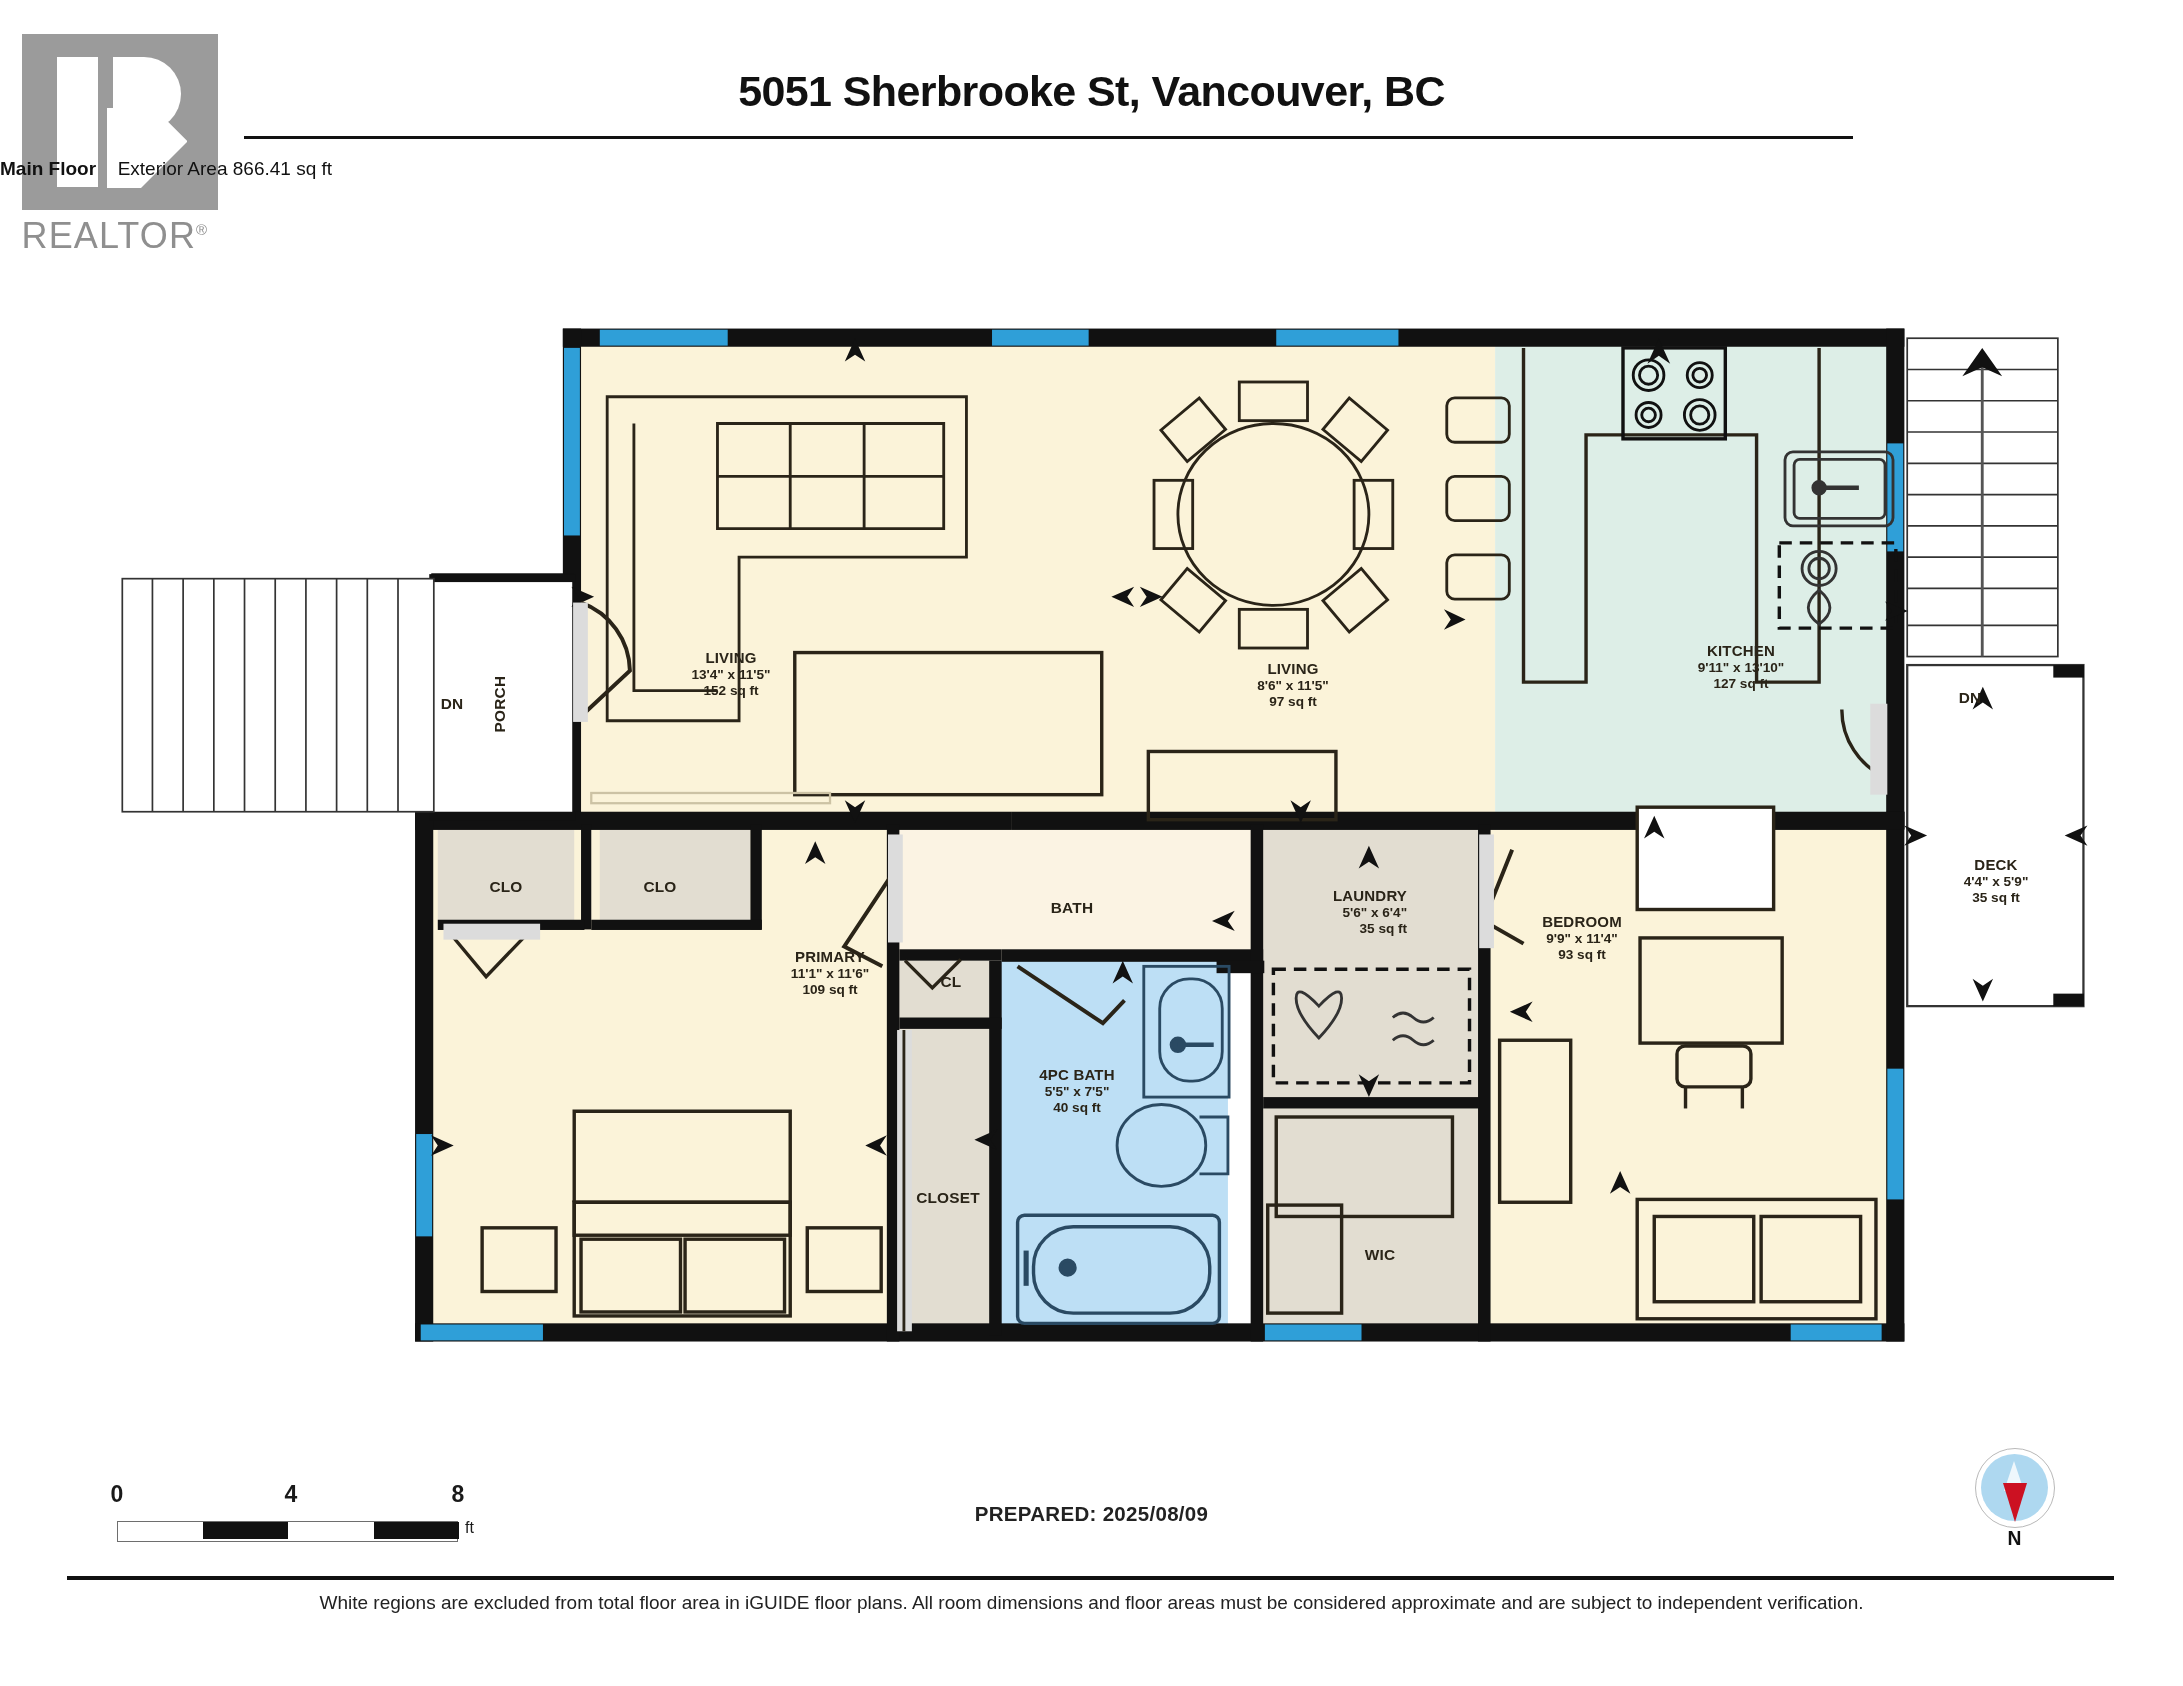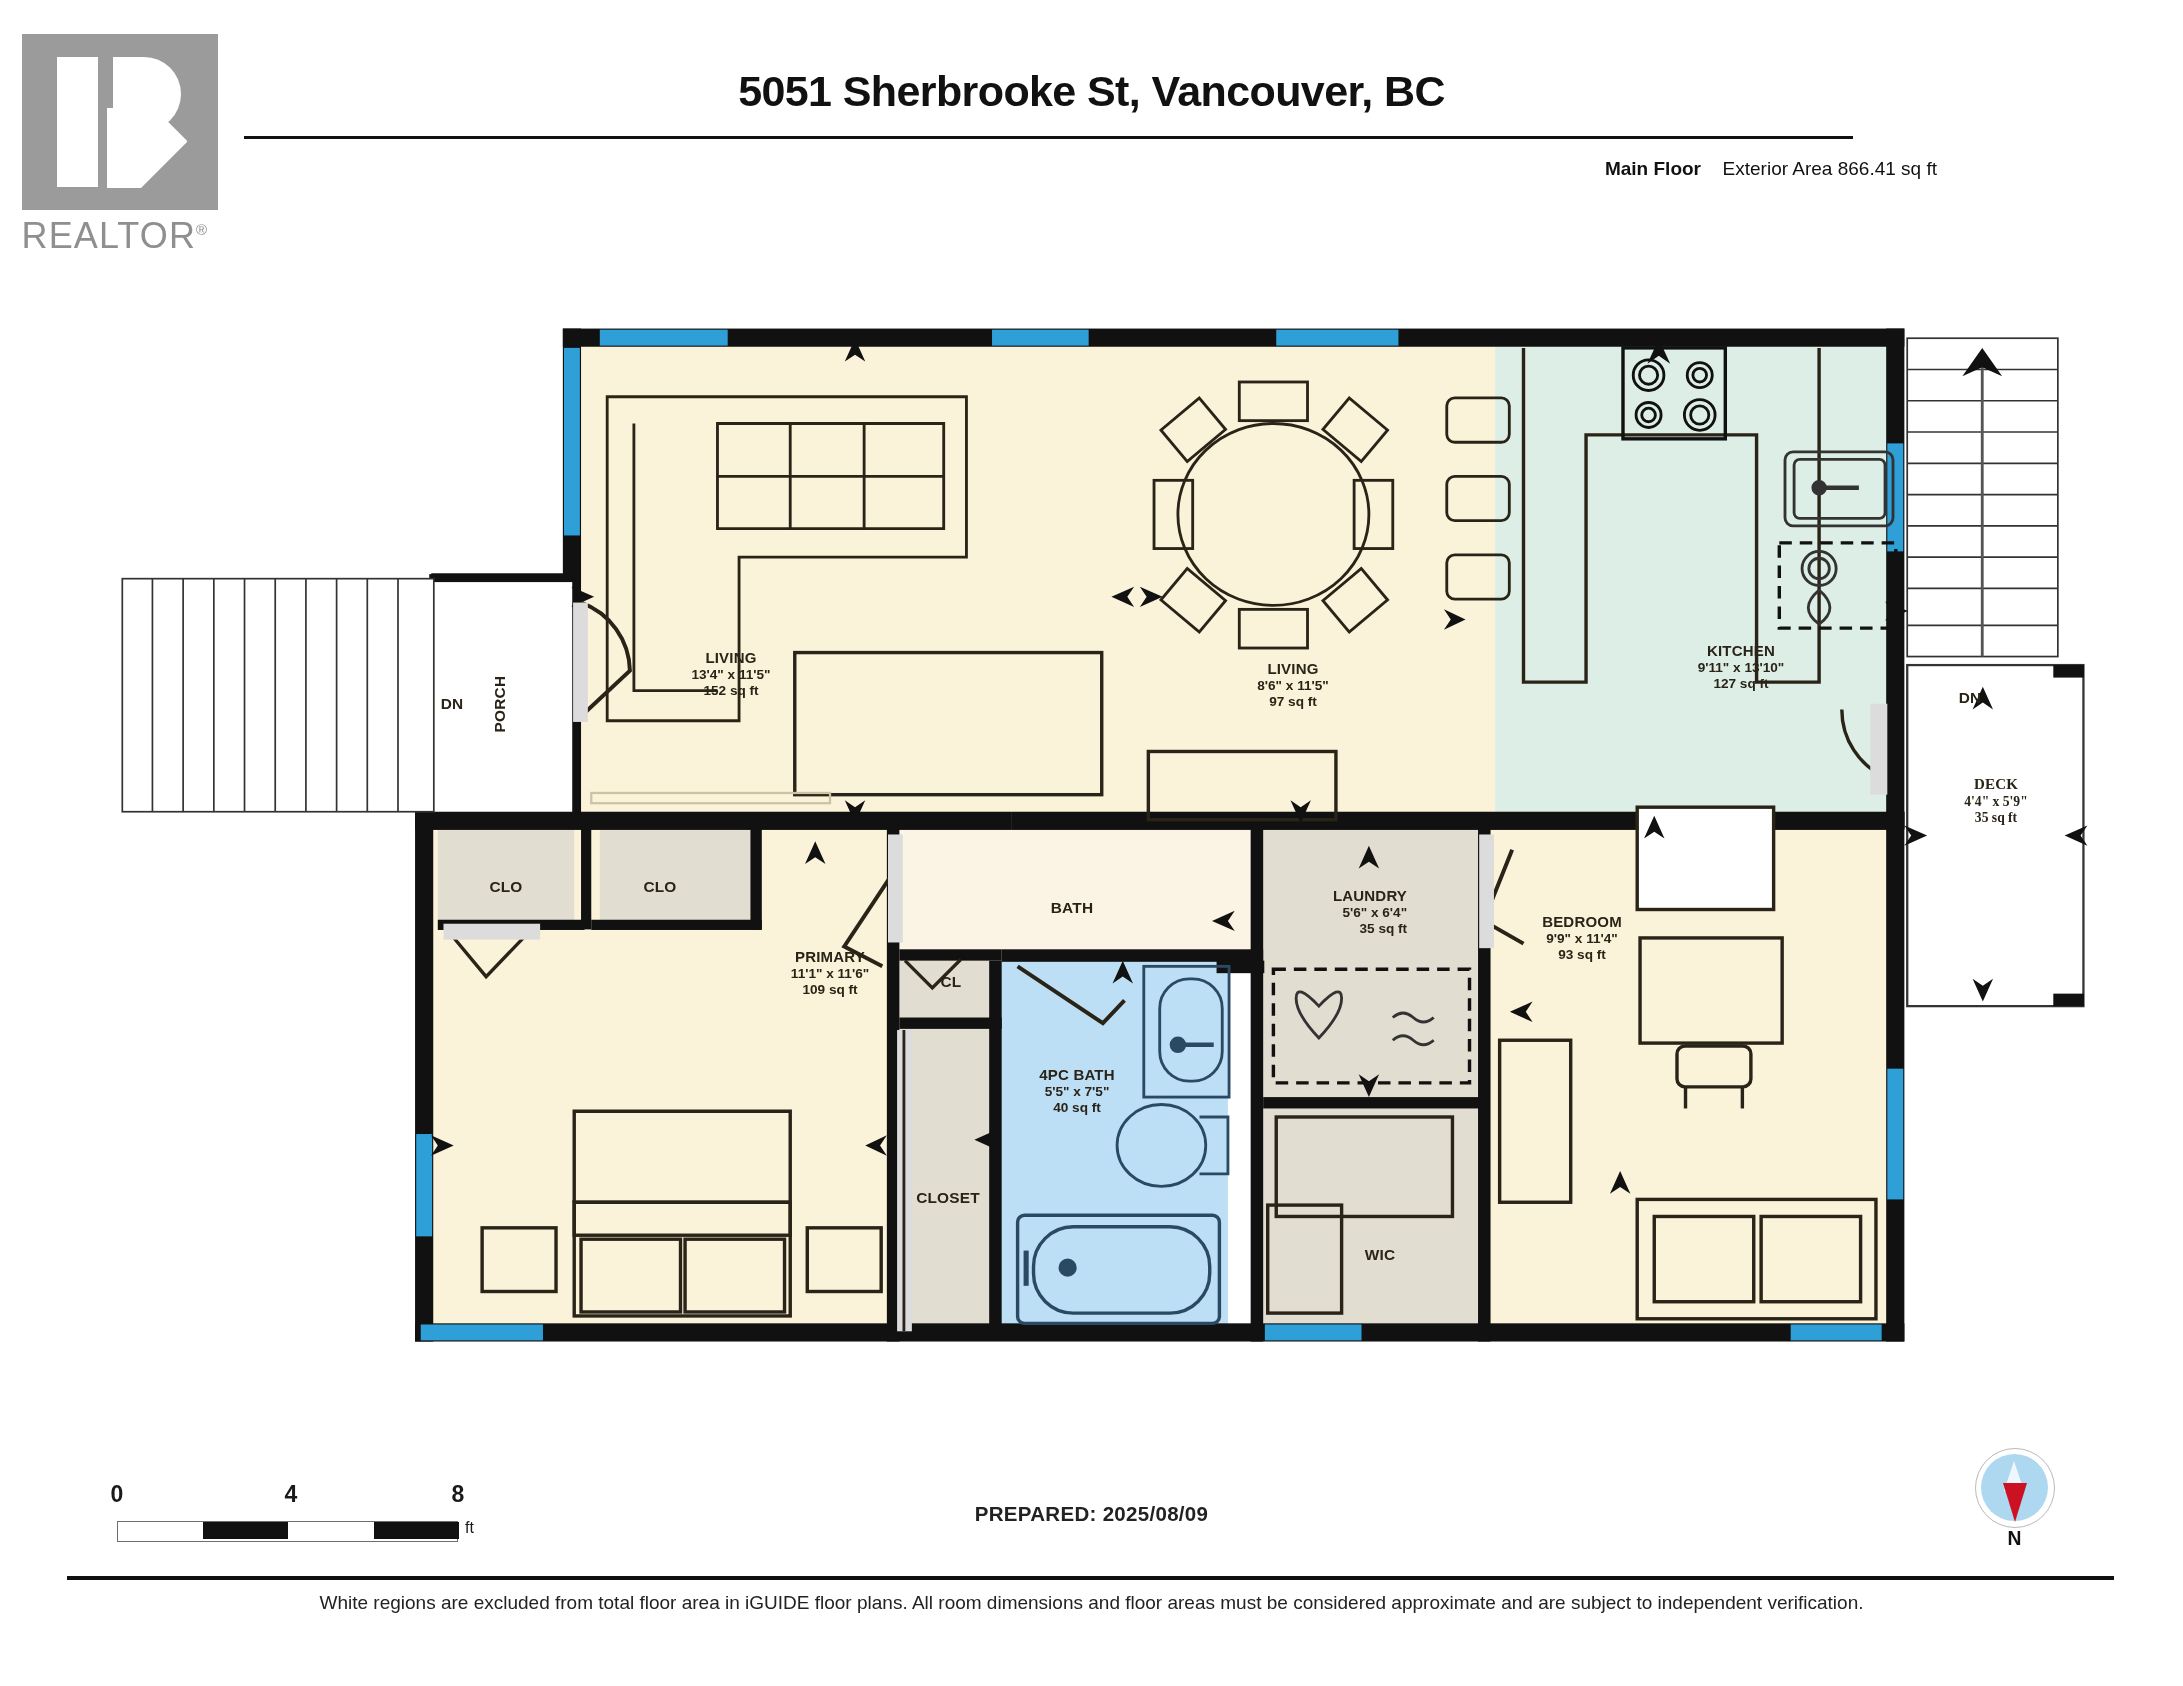--- a/index.html
+++ b/index.html
@@ -17,21 +17,21 @@
   #realtor-diag{position:absolute;left:85px;top:74px;width:80px;height:80px;overflow:hidden;}
   #realtor-diag:after{content:"";position:absolute;left:0;top:0;width:114px;height:114px;
       background:#ffffff;transform:rotate(-45deg);transform-origin:0 100%;}
   #realtor-text{position:absolute;left:0px;top:181px;font-size:36px;letter-spacing:1.1px;
       color:#8f8f8f;font-weight:400;}
   #realtor-reg{font-size:15px;vertical-align:super;}
 
   #title{position:absolute;left:0;top:67px;width:2183px;text-align:center;
       font-size:43px;font-weight:bold;letter-spacing:-0.6px;color:#111;}
   #title-rule{position:absolute;left:244px;top:136px;width:1609px;height:2.8px;background:#111;}
-  #subtitle{position:absolute;left:0;top:158px;width:1937px;text-align:right;font-size:19px;color:#111;}
+  #subtitle{position:absolute;left:0;top:158px;width:1937px;text-align:left;font-size:19px;color:#111;}
   #subtitle b{font-weight:bold;}
   #subtitle span.gap{display:inline-block;width:21.6px;}
 
   
   #plan{position:absolute;left:0;top:0;width:2183px;height:1686px;}
   #plan svg{position:absolute;left:0;top:0;}
 
   
   #scalebar{position:absolute;left:117px;top:1521px;width:341px;height:20.5px;
       border:1.7px solid #6e6e6e;box-sizing:border-box;background:#fff;}
@@ -393,21 +393,21 @@
   <div class="dim">5'6" x 6'4"</div>
   <div class="area">35 sq ft</div>
 </div>
 
 <div class="rlbl" style="left:1582px;top:913px;">
   <div>BEDROOM</div>
   <div class="dim">9'9" x 11'4"</div>
   <div class="area">93 sq ft</div>
 </div>
 
-<div class="rlbl" style="left:1996px;top:776px;font-family:Liberation Serif, serif;">
+<div class="rlbl" style="left:1996px;top:856px;">
   <div>DECK</div>
   <div class="dim">4'4" x 5'9"</div>
   <div class="area">35 sq ft</div>
 </div>
 
 <div class="rlbl small" style="left:506px;top:878px;">CLO</div>
 <div class="rlbl small" style="left:660px;top:878px;">CLO</div>
 <div class="rlbl small" style="left:1072px;top:899px;">BATH</div>
 <div class="rlbl small" style="left:951px;top:973px;">CL</div>
 <div class="rlbl small" style="left:948px;top:1189px;">CLOSET</div>

